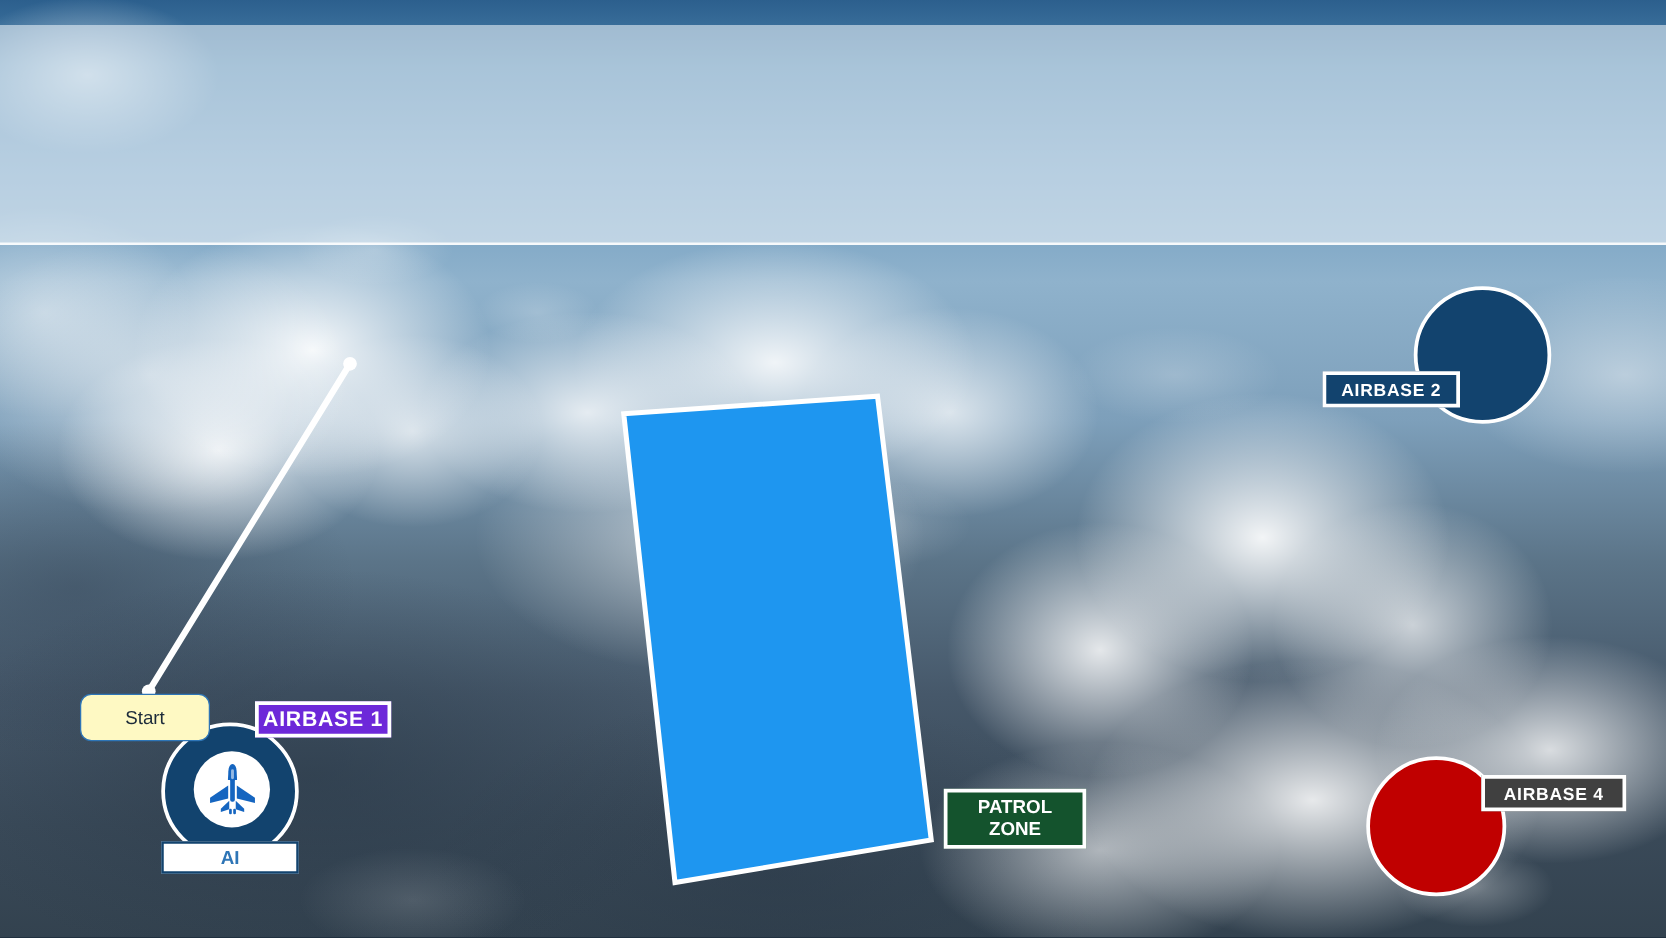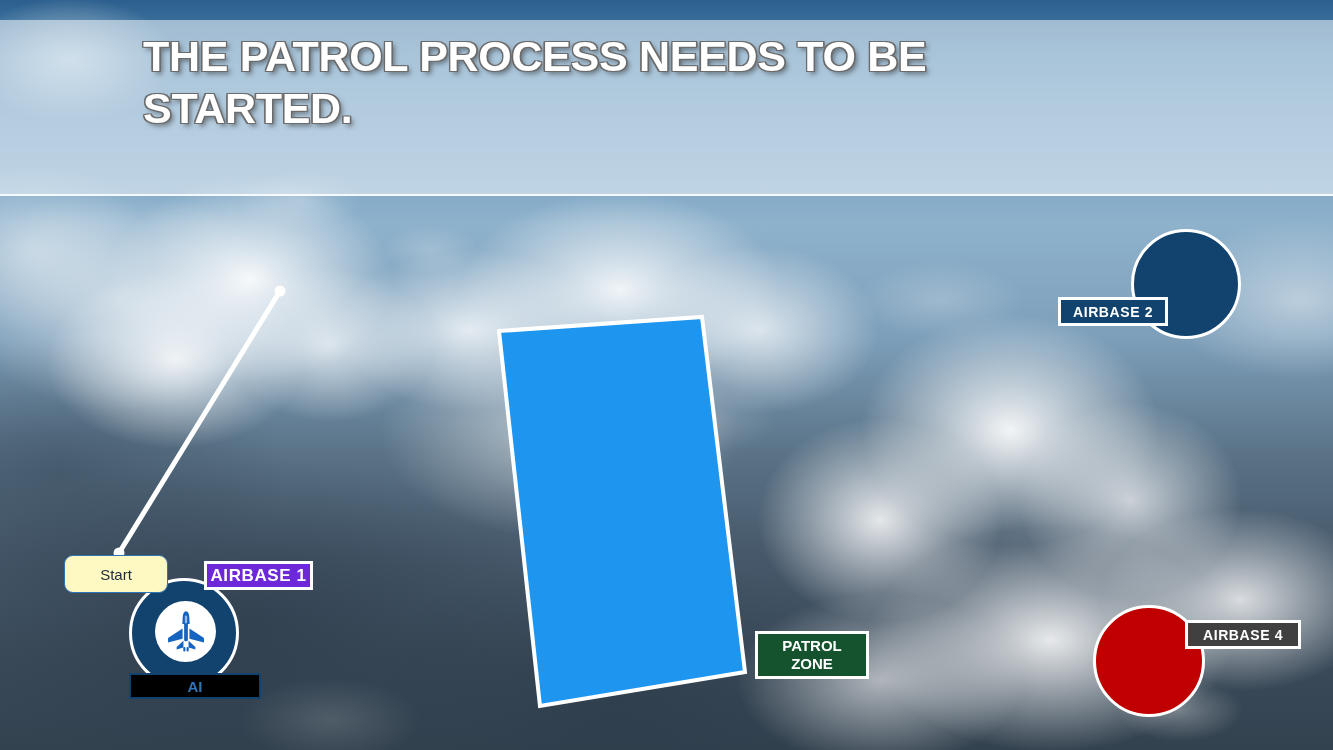--- a/index.html
+++ b/index.html
@@ -133,22 +133,22 @@
   }
   #ai-jet-disc {
     position: absolute;
     left: 155px; top: 601px; width: 61px; height: 61px;
     border-radius: 50%;
     background: #ffffff;
     display: flex; align-items: center; justify-content: center;
   }
   #ai-label {
     position: absolute;
-    left: 129px; top: 673px; width: 132px; height: 26px;
-    background: #000000;
+    left: 129px; top: 673px; width: 110px; height: 26px;
+    background: #ffffff;
     border: 2px solid #12436e;
     box-sizing: border-box;
     display: flex; align-items: center; justify-content: center;
     color: #2e75b6;
     font-size: 15px;
     font-weight: bold;
   }
 
   #start-box {
     position: absolute;
@@ -201,22 +201,20 @@
 </style>
 </head>
 <body>
 
 <div id="slide">
 
   <div class="sky"></div>
   <div class="sky-texture"></div>
 
   <div class="banner"></div>
-  <div class="slide-title">THE PATROL PROCESS NEEDS TO BE
-STARTED.</div>
 
   <svg class="overlay" viewBox="0 0 1333 750">
     <polygon id="zone-poly" points="499,331 702,317 745,672 540,706" fill="#1E96F0" stroke="#FFFFFF" stroke-width="4"></polygon>
     <line x1="280" y1="291" x2="119" y2="553" stroke="#FFFFFF" stroke-width="5" stroke-linecap="round"></line>
     <circle cx="280" cy="291" r="5.5" fill="#FFFFFF"></circle>
     <circle cx="119" cy="553" r="5.5" fill="#FFFFFF"></circle>
   </svg>
 
 
   <div id="patrol-zone-label">PATROL

